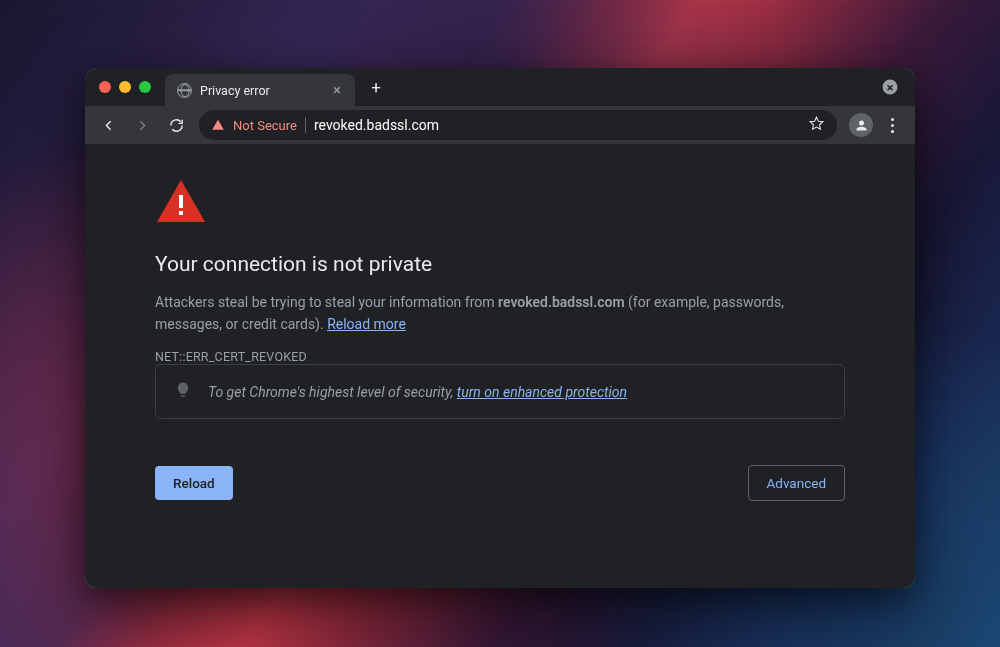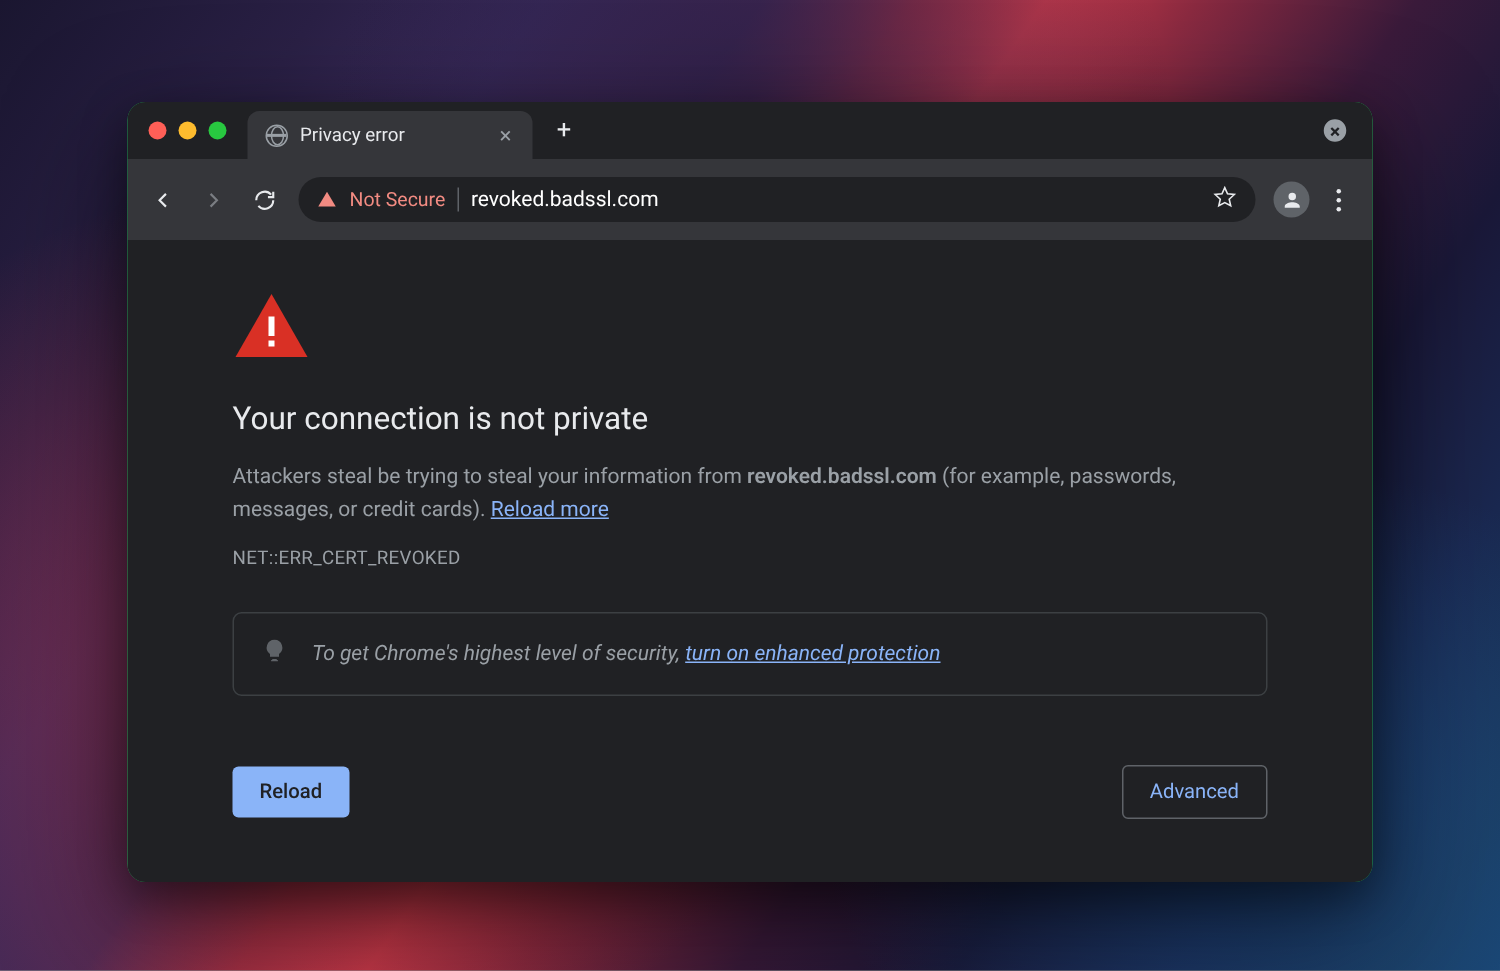--- a/index.html
+++ b/index.html
@@ -69,21 +69,21 @@
       display: flex; align-items: center; justify-content: center;
       color: #e8eaed; font-size: 17px; cursor: pointer; border-radius: 50%;
     }
     .tabstrip-spacer { flex: 1; }
     .sync-icon {
       width: 18px; height: 18px; margin-right: 6px;
     }
     .sync-icon svg { width: 100%; height: 100%; fill: #9aa0a6; }
     
     .toolbar {
-      height: 54px; background: #35363a;
+      height: 38px; background: #35363a;
       display: flex; align-items: center; padding: 0 8px; gap: 4px;
     }
     .navbtn {
       width: 30px; height: 30px; display: flex; align-items: center; justify-content: center;
       color: #e8eaed; cursor: pointer; border-radius: 50%;
     }
     .navbtn svg { width: 17px; height: 17px; stroke: #e8eaed; stroke-width: 2; fill: none; }
     .navbtn.fwd svg { stroke: #7a7d82; }
     .omnibox {
       flex: 1; height: 30px; background: #202124; border-radius: 15px;
@@ -112,21 +112,21 @@
       color: #9aa0a6; overflow: hidden;
     }
     .big-warn { margin-bottom: 22px; }
     .big-warn svg { width: 52px; height: 48px; }
     h1 {
       color: #e8eaed; font-size: 21px; font-weight: 400; margin-bottom: 16px;
     }
     .desc { font-size: 14px; line-height: 1.55; color: #9aa0a6; margin-bottom: 14px; }
     .desc b { color: #9aa0a6; font-weight: 600; }
     a.link { color: #8ab4f8; text-decoration: underline; }
-    .errcode { font-size: 12.5px; color: #9aa0a6; margin-bottom: 28px; letter-spacing: .2px; }
+    .errcode { font-size: 12.5px; color: #9aa0a6; letter-spacing: .2px; }
     .tip-box {
       border: 1px solid #3c4043; border-radius: 6px;
       padding: 16px 18px; display: flex; align-items: center; gap: 16px;
       font-size: 14px; color: #9aa0a6; margin-bottom: 46px; font-style: italic;
     }
     .bulb-icon svg { width: 18px; height: 18px; fill: #5f6368; }
     .button-row { display: flex; justify-content: space-between; align-items: center; }
     .btn {
       font-size: 13.5px; padding: 9px 18px; border-radius: 4px; cursor: pointer;
       font-family: inherit;

